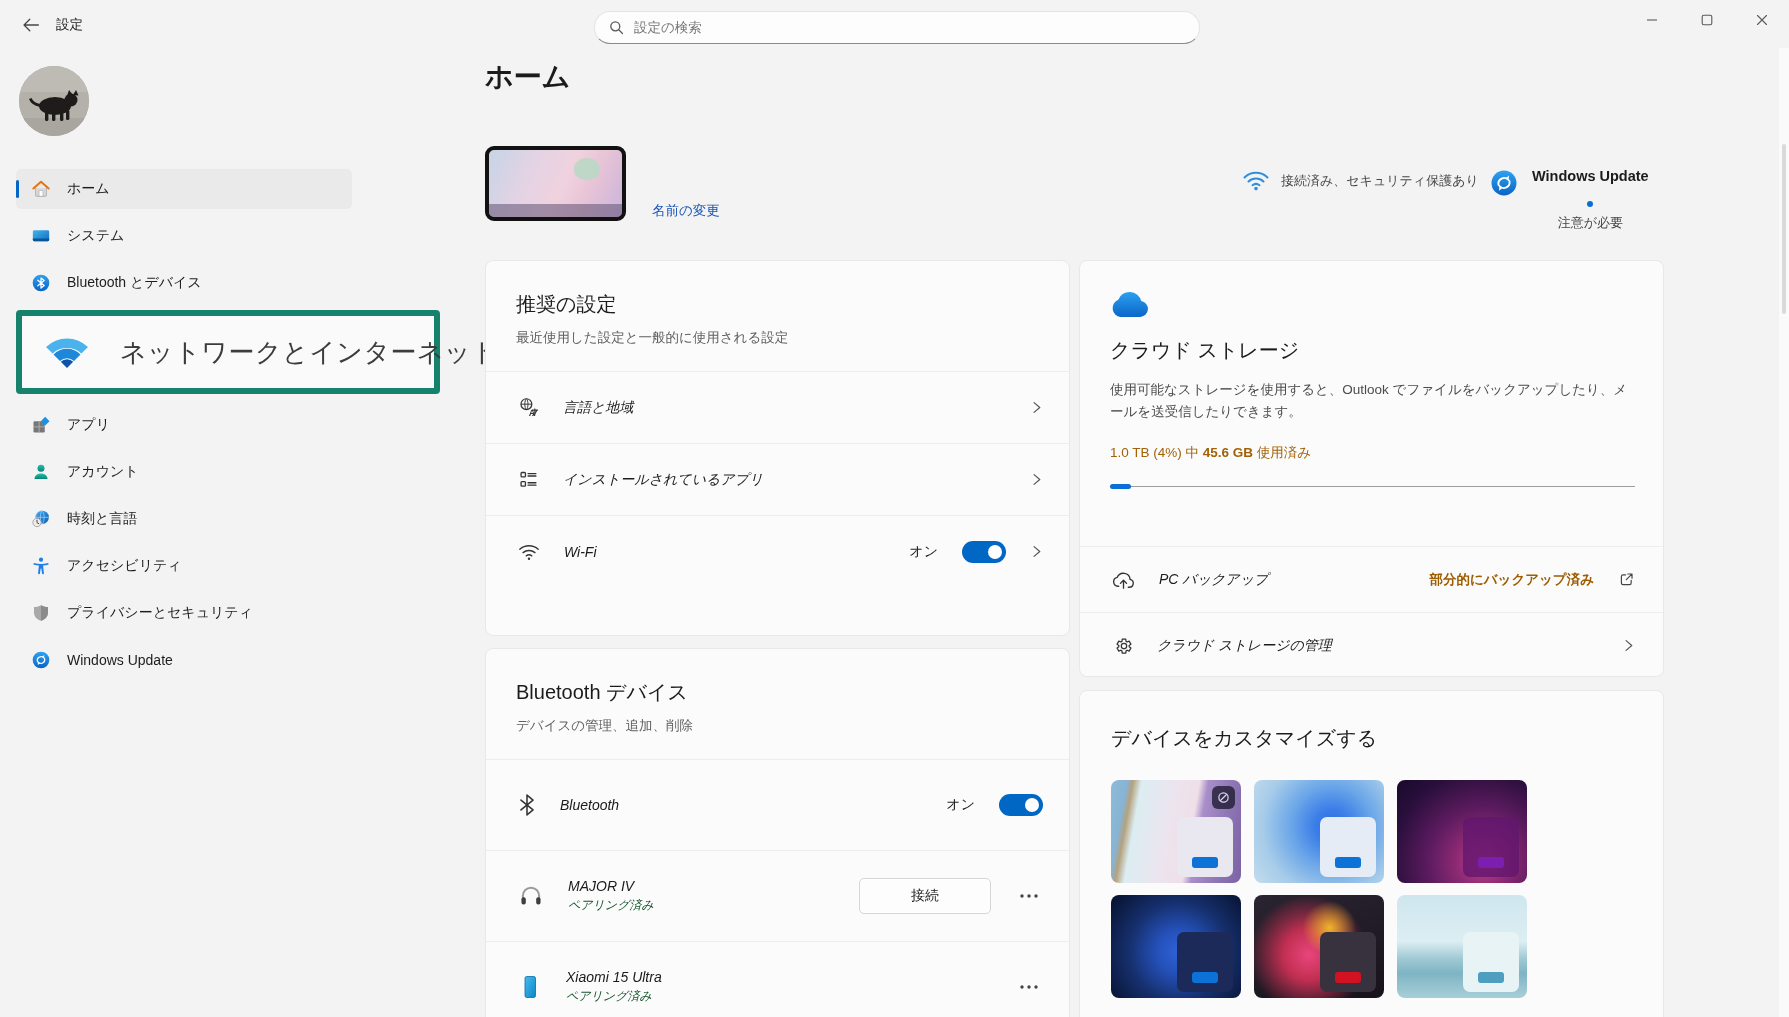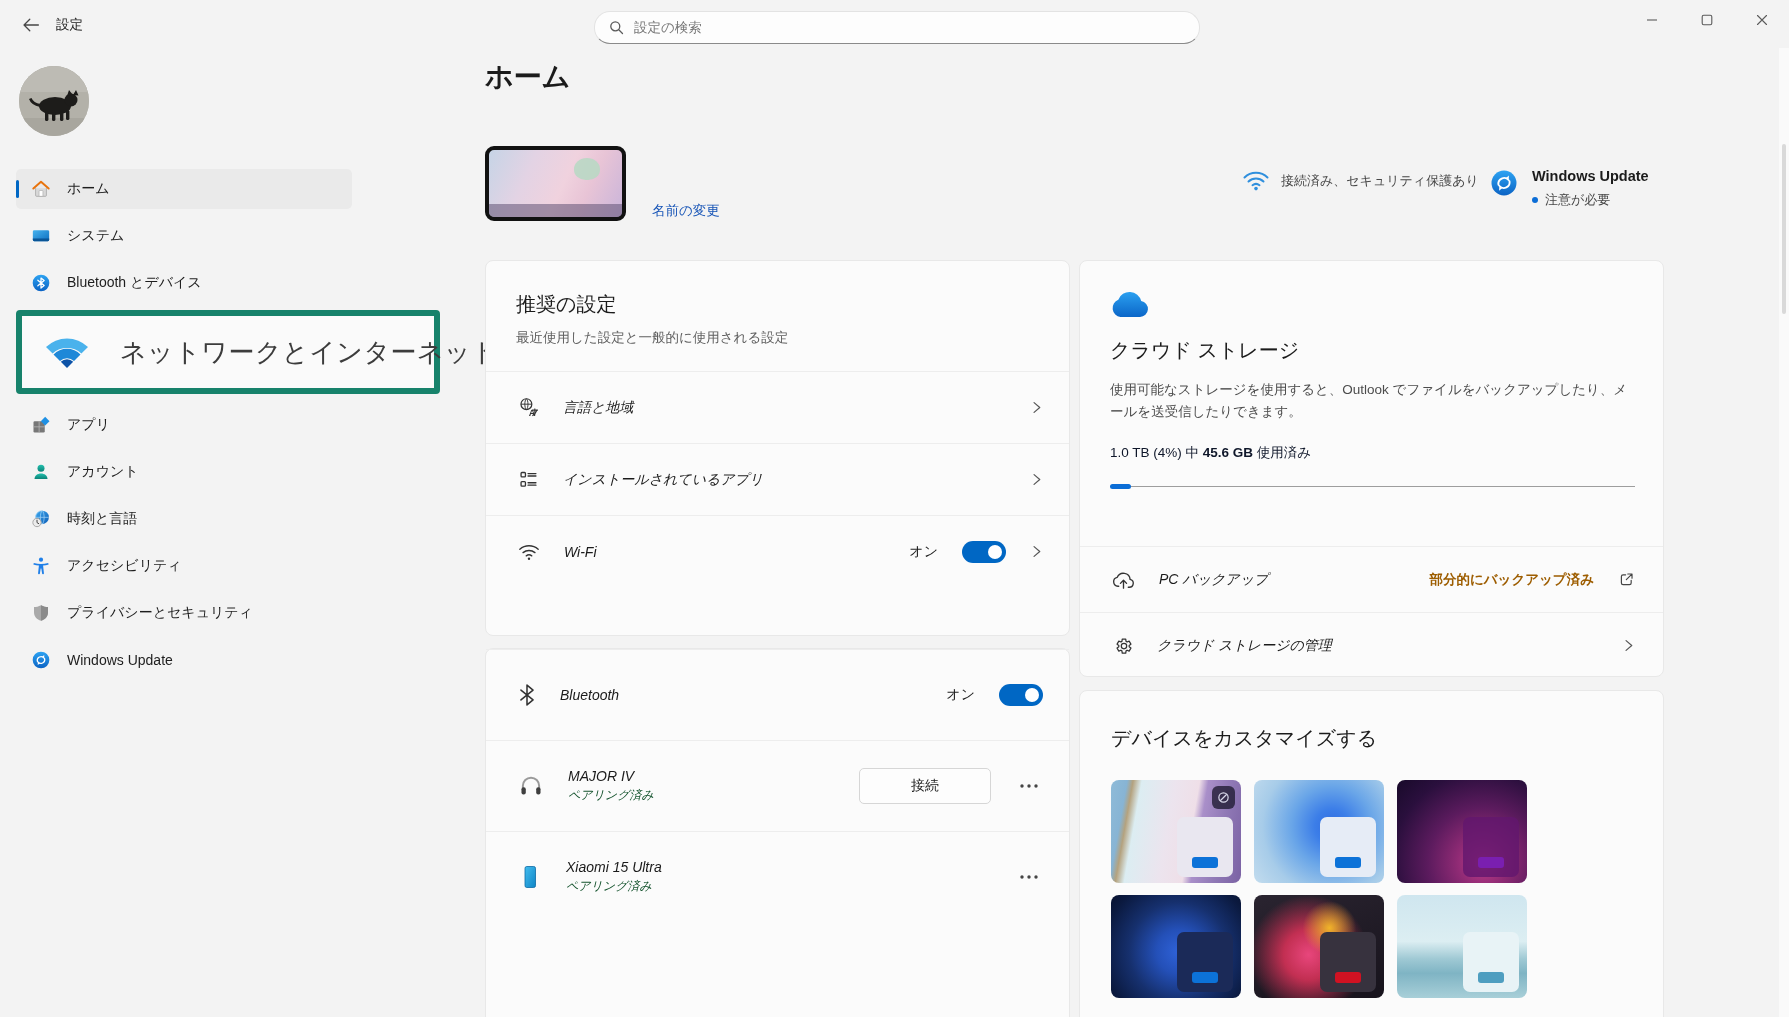--- a/index.html
+++ b/index.html
@@ -39,21 +39,21 @@
   .page-title { position:absolute; left:485px; top:58px; font-size:28px; font-weight:700; }
   .device-thumb { position:absolute; left:485px; top:146px; width:141px; height:75px; border:4px solid #111; border-radius:9px; overflow:hidden; }
   .device-thumb .shelf { position:absolute; left:0; right:0; bottom:0; height:13px; background:rgba(96,82,116,.55); }
   .device-thumb .frog { position:absolute; right:22px; top:8px; width:26px; height:22px; border-radius:50% 50% 45% 45%; background:#b9d8c4; opacity:.9; }
   .rename-link { position:absolute; left:652px; top:202px; font-size:13.5px; color:#1553B6; cursor:pointer; text-decoration:none; }
 
   .net-status { position:absolute; left:1243px; top:170px; display:flex; align-items:flex-end; gap:12px; }
   .net-status .txt { font-size:13px; color:#474747; padding-bottom:1px; }
   .wu-status { position:absolute; left:1489px; top:168px; display:flex; gap:13px; }
   .wu-title { font-size:14.5px; font-weight:700; color:#1b1b1b; }
-  .wu-line { margin-top:7px; font-size:13px; color:#474747; display:flex; align-items:center; gap:7px; }
+  .wu-line { margin-top:17px; font-size:13px; color:#474747; display:flex; align-items:center; gap:7px;flex-direction:column; }
   .wu-dot { width:6px; height:6px; border-radius:50%; background:#0b6dd6; }
 
   
   .card { position:absolute; background:#fbfbfb; border:1px solid #e8e8e8; border-radius:8px; }
   .card-head { padding:30px 30px 24px 30px; }
   .card-title { font-size:20px; font-weight:400; color:#1b1b1b; }
   .card-sub { margin-top:11px; font-size:13.5px; color:#5f5f5f; }
   .row { display:flex; align-items:center; gap:24px; border-top:1px solid #ededed; padding:0 26px 0 32px; }
   .row .label { flex:1; font-size:14px; color:#1b1b1b;font-style:italic; }
   .row .label .sub { margin-top:3px; font-size:12px; color:#14532d; font-weight:400; }
@@ -65,21 +65,21 @@
   #card-recommended { left:485px; top:260px; width:585px; height:376px; }
   #card-recommended .row { height:72px; }
   #card-bluetooth { left:485px; top:648px; width:585px; height:440px; }
   #card-bluetooth .row { height:91px; }
   .connect-btn { height:36px; width:132px; background:#fdfdfd; border:1px solid #d6d6d6; border-radius:5px; font-size:14px; color:#1b1b1b; font-family:inherit; cursor:pointer; }
   .more-btn { background:none; border:none; padding:4px; cursor:pointer; }
 
   #card-cloud { left:1079px; top:260px; width:585px; height:417px; }
   .cloud-body { padding:30px 30px 0 30px; }
   .cloud-desc { margin-top:15px; font-size:13.5px; line-height:1.62; color:#4c4c4c; width:525px; }
-  .cloud-usage { margin-top:21px; font-size:13.5px; color:#0f172a; }
+  .cloud-usage { margin-top:21px; font-size:13.5px; color:#a16207; }
   .cloud-usage b { font-weight:700; }
   .progress { position:relative; margin-top:22px; width:525px; height:5px; }
   .progress .track { position:absolute; left:0; right:0; top:2px; height:1.5px; background:#9d9d9d; }
   .progress .fill { position:absolute; left:0; top:0; height:5px; border-radius:3px; background:#0b6dd6; }
   #card-cloud .rows { position:absolute; left:0; right:0; top:285px; }
   #card-cloud .row { height:66px; padding-right:28px; }
   .backup-status { font-size:13.5px; font-weight:700; }
 
   #card-personalize { left:1079px; top:690px; width:585px; height:400px; }
   #card-personalize .card-head { padding:34px 30px 0 31px; }
@@ -390,20 +390,24 @@
       </span>
     <span class="chev">
         <svg width="13" height="13" viewBox="0 0 16 16">
           <path d="M5 2 l7 6 -7 6" fill="none" stroke="#565656" stroke-width="1.5" stroke-linecap="round" stroke-linejoin="round"></path>
         </svg>
       </span>
   </div>
 </div>
 
 <div class="card" id="card-bluetooth">
+  <div class="card-head">
+    <div class="card-title">Bluetooth デバイス</div>
+    <div class="card-sub">デバイスの管理、追加、削除</div>
+  </div>
   <div class="row">
     <span>
         <svg width="18" height="22" viewBox="0 0 14 20" fill="none" stroke="#333" stroke-width="1.4" stroke-linecap="round" stroke-linejoin="round">
           <path d="M1.5 5.5 L12.5 14.5 7 19 V1 L12.5 5.5 1.5 14.5"></path>
         </svg>
       </span>
     <span class="label">Bluetooth</span>
     <span class="state-txt">オン</span>
     <span class="toggle">
         <span class="knob"></span>

